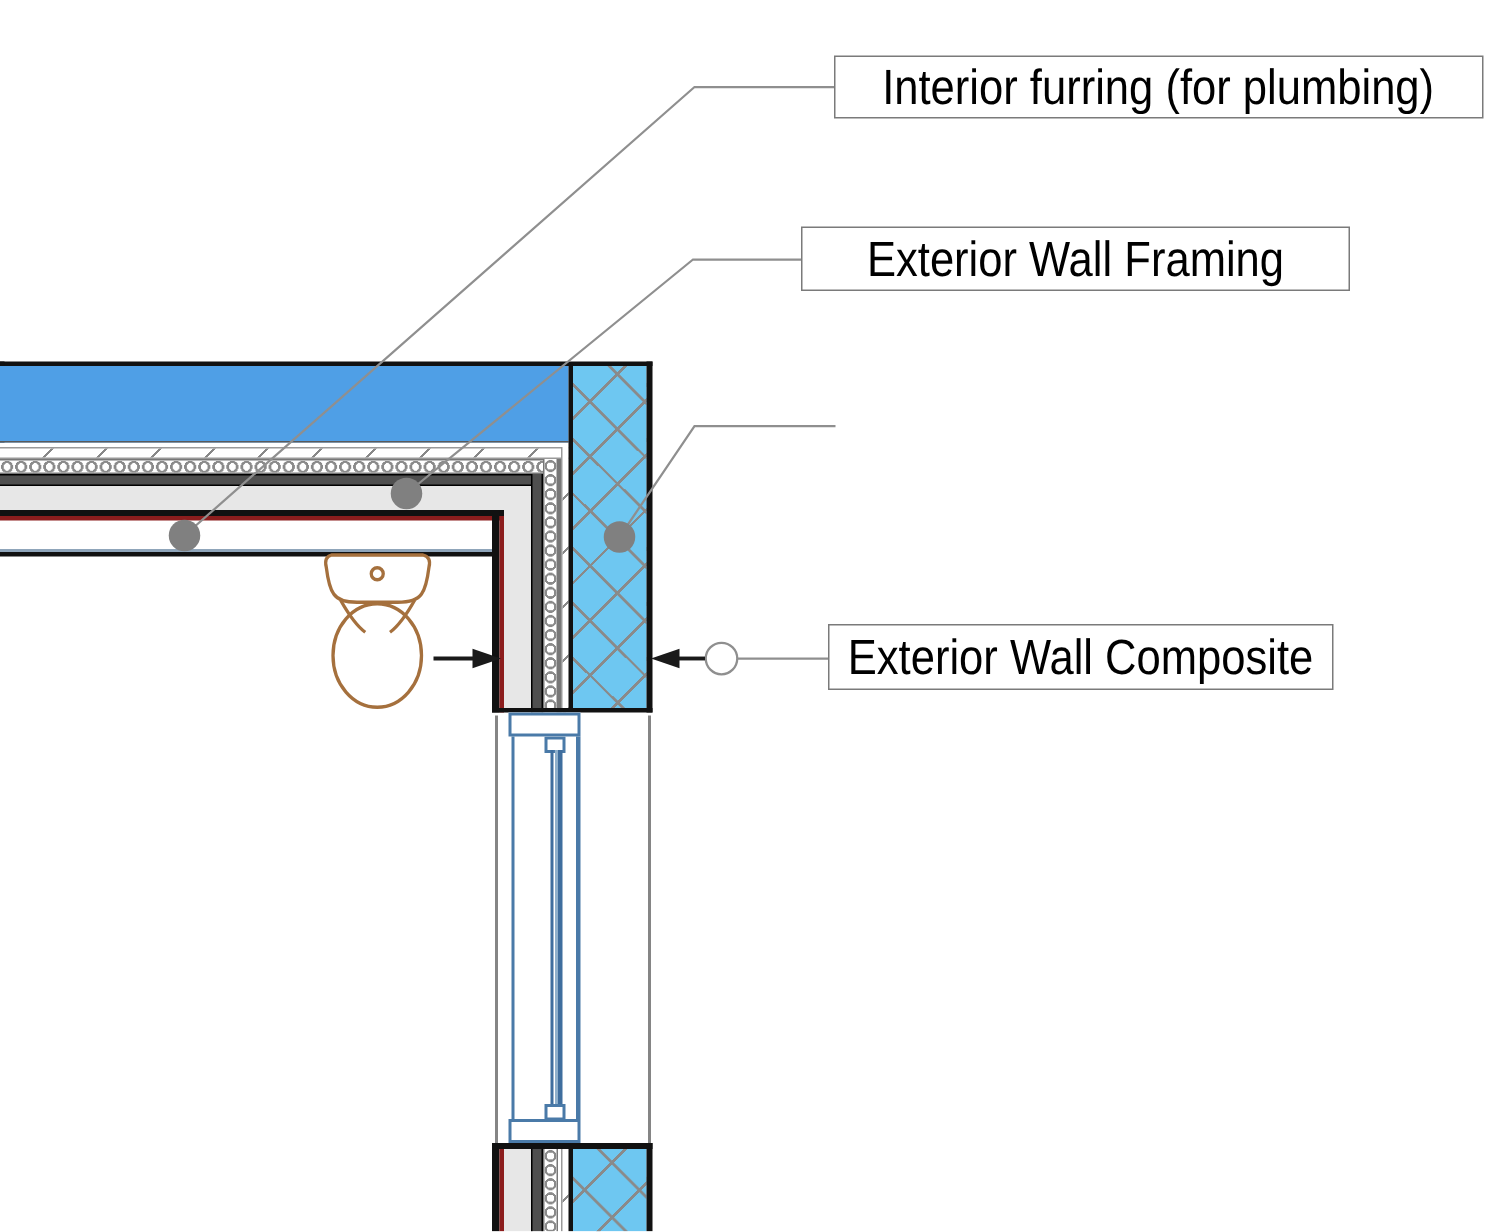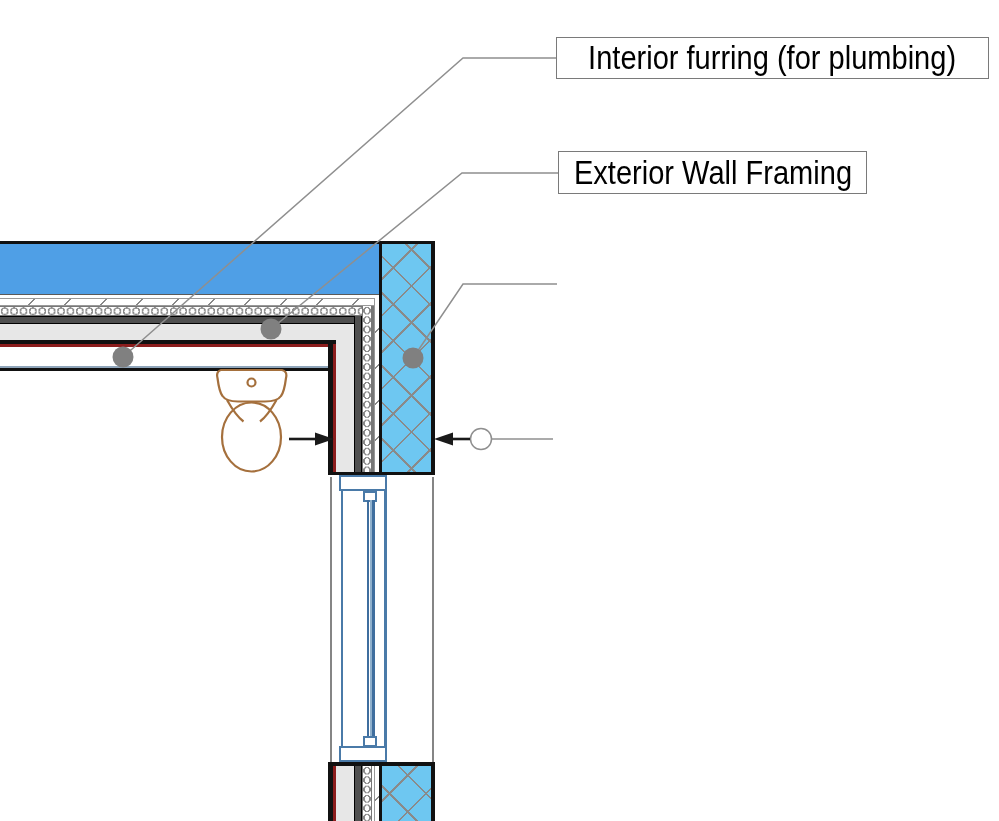--- a/index.html
+++ b/index.html
@@ -135,17 +135,20 @@
     <circle class="lcircle" cx="481" cy="439" r="10.5"></circle>
     <line class="blkarrow" x1="470" y1="439" x2="450" y2="439"></line>
     <polygon class="blkhead" points="434,439 453,432.5 453,445.5"></polygon>
     <line class="blkarrow" x1="289" y1="439" x2="316" y2="439"></line>
     <polygon class="blkhead" points="334,439 315,432.5 315,445.5"></polygon>
   </svg>
 
   <div class="callout" style="left:556px;top:37px;width:433px;height:42px;">
     <span>Interior furring (for plumbing)</span>
   </div>
-  <div class="callout" style="left:558px;top:151px;width:309px;height:43px;">
+  <div class="callout" style="left:534px;top:151px;width:366px;height:43px;">
     <span>Exterior Wall Framing</span>
+  </div>
+  <div class="callout" style="left:552px;top:416px;width:337px;height:44px;">
+    <span>Exterior Wall Composite</span>
   </div>
 
 </div>
 
 </body></html>

